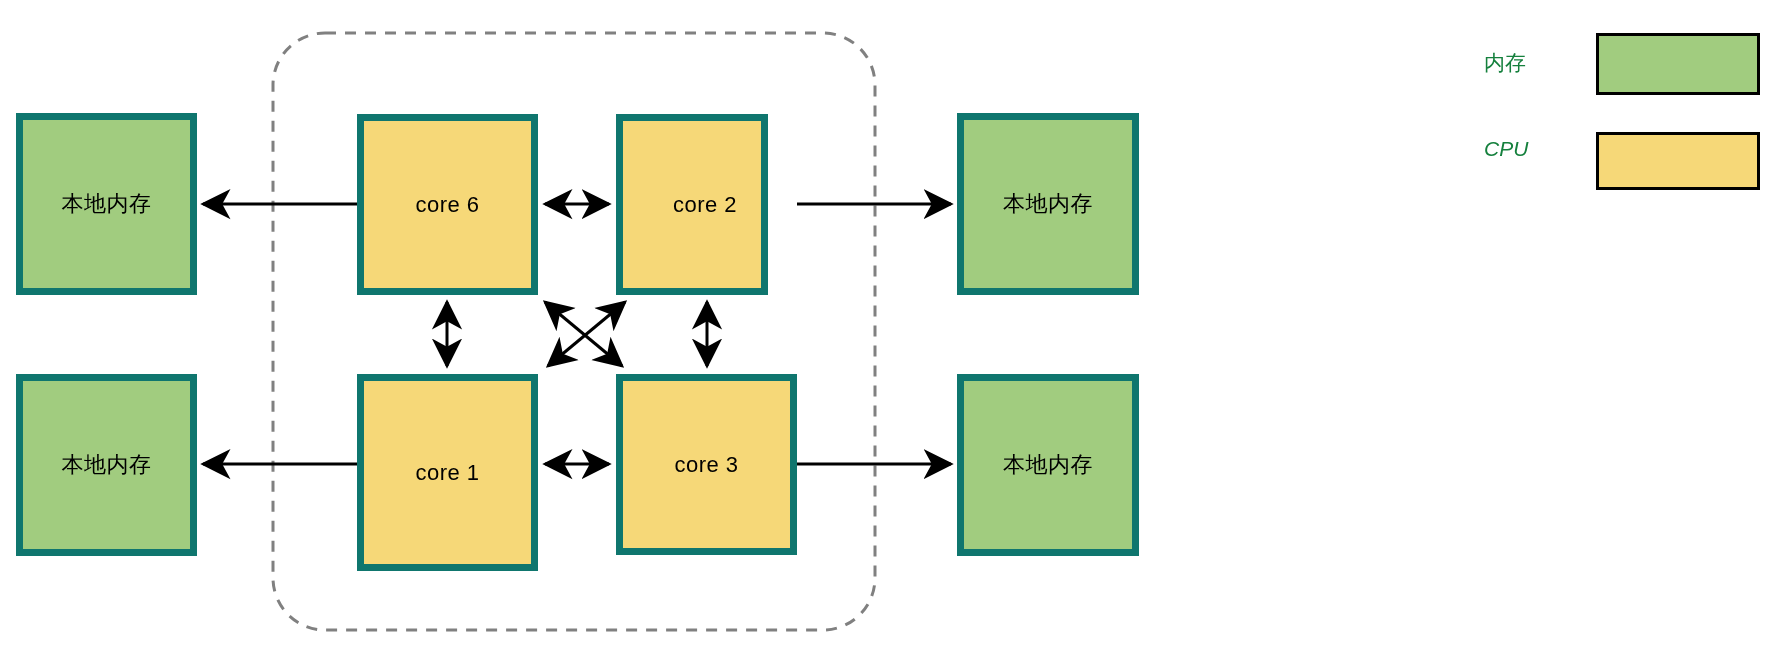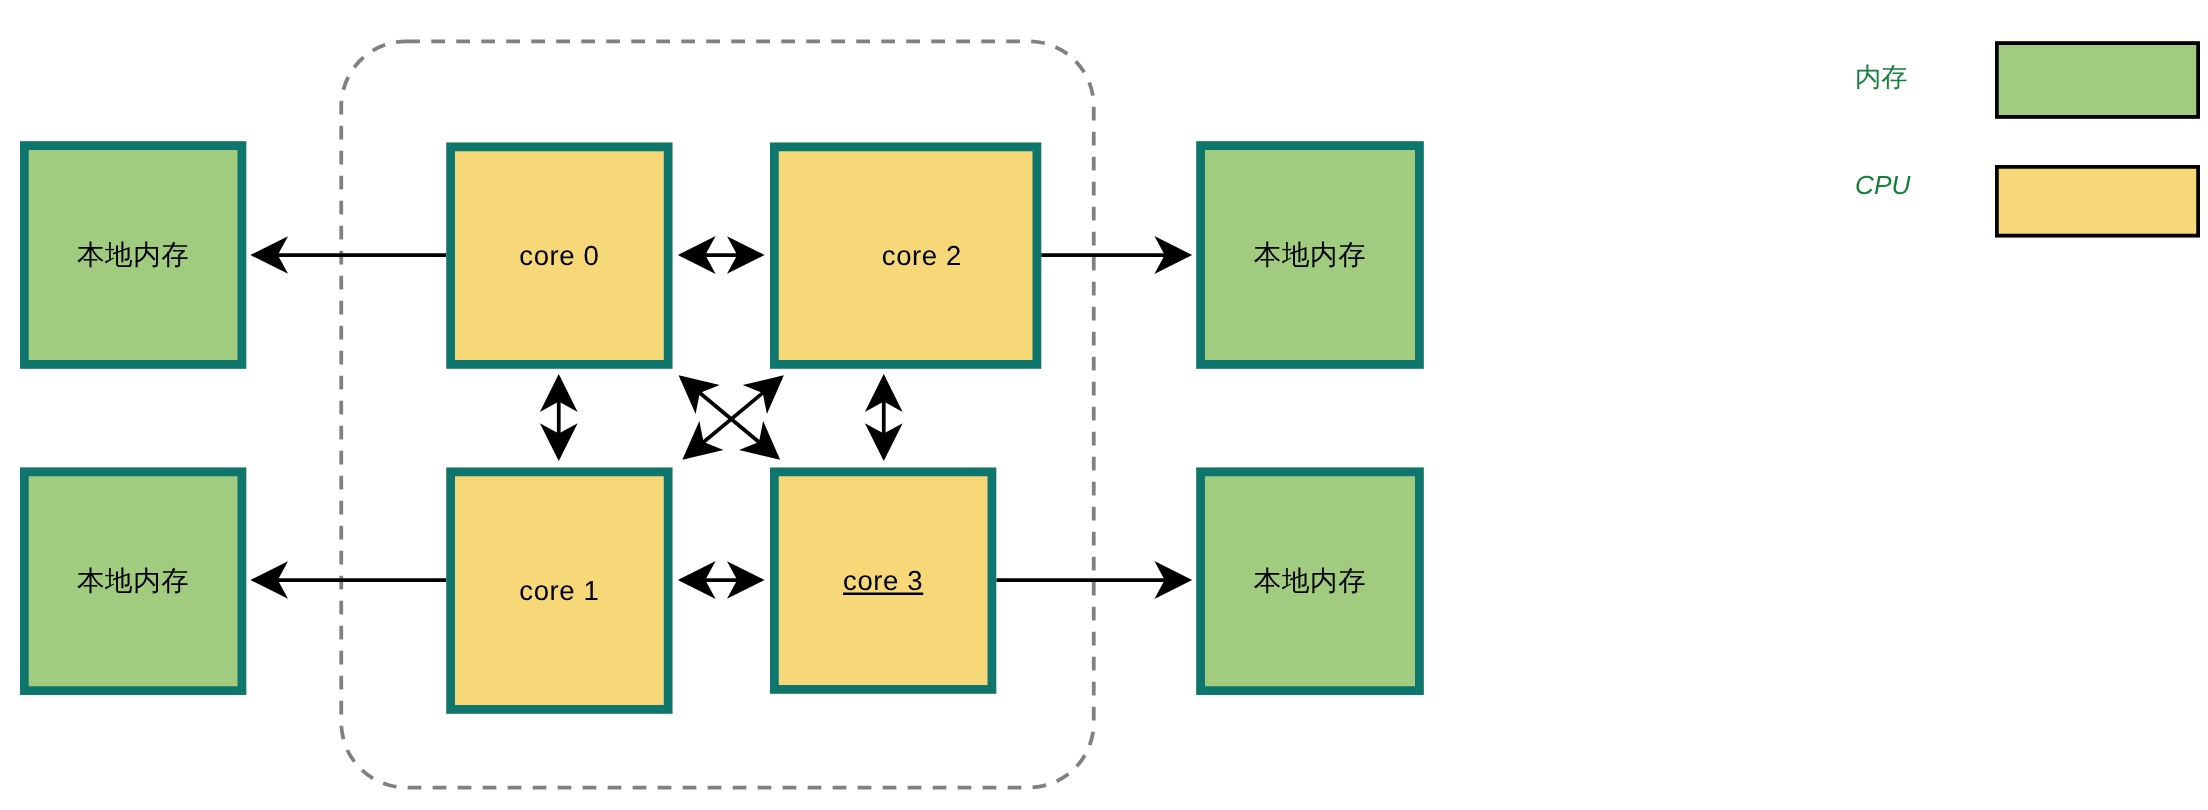--- a/index.html
+++ b/index.html
@@ -100,32 +100,32 @@
 
 <div class="node mem-node" style="left:16px; top:374px; width:181px; height:182px;">
   <span>本地内存</span>
 </div>
 
 <div class="node mem-node" style="left:957px; top:374px; width:182px; height:182px;">
   <span>本地内存</span>
 </div>
 
 <div class="node cpu-node" style="left:357px; top:114px; width:181px; height:181px;">
-  <span>core 0</span>
+  <span>core 6</span>
 </div>
 
-<div class="node cpu-node" style="left:616px; top:114px; width:217px; height:181px;padding-left:26px;">
+<div class="node cpu-node" style="left:616px; top:114px; width:152px; height:181px;padding-left:26px;">
   <span>core 2</span>
 </div>
 
 <div class="node cpu-node" style="left:357px; top:374px; width:181px; height:197px;">
   <span>core 1</span>
 </div>
 
-<div class="node cpu-node" style="left:616px; top:374px; width:181px; height:181px;text-decoration:underline;">
+<div class="node cpu-node" style="left:616px; top:374px; width:181px; height:181px;">
   <span>core 3</span>
 </div>
 
 <div class="legend-label" style="left:1484px; top:52px;">内存</div>
 <div class="legend-swatch mem" style="left:1596px; top:33px; width:164px; height:62px;"></div>
 
 <div class="legend-label" style="left:1484px; top:138px;font-style:italic;">CPU</div>
 <div class="legend-swatch cpu" style="left:1596px; top:132px; width:164px; height:58px;"></div>
 
 </body></html>

